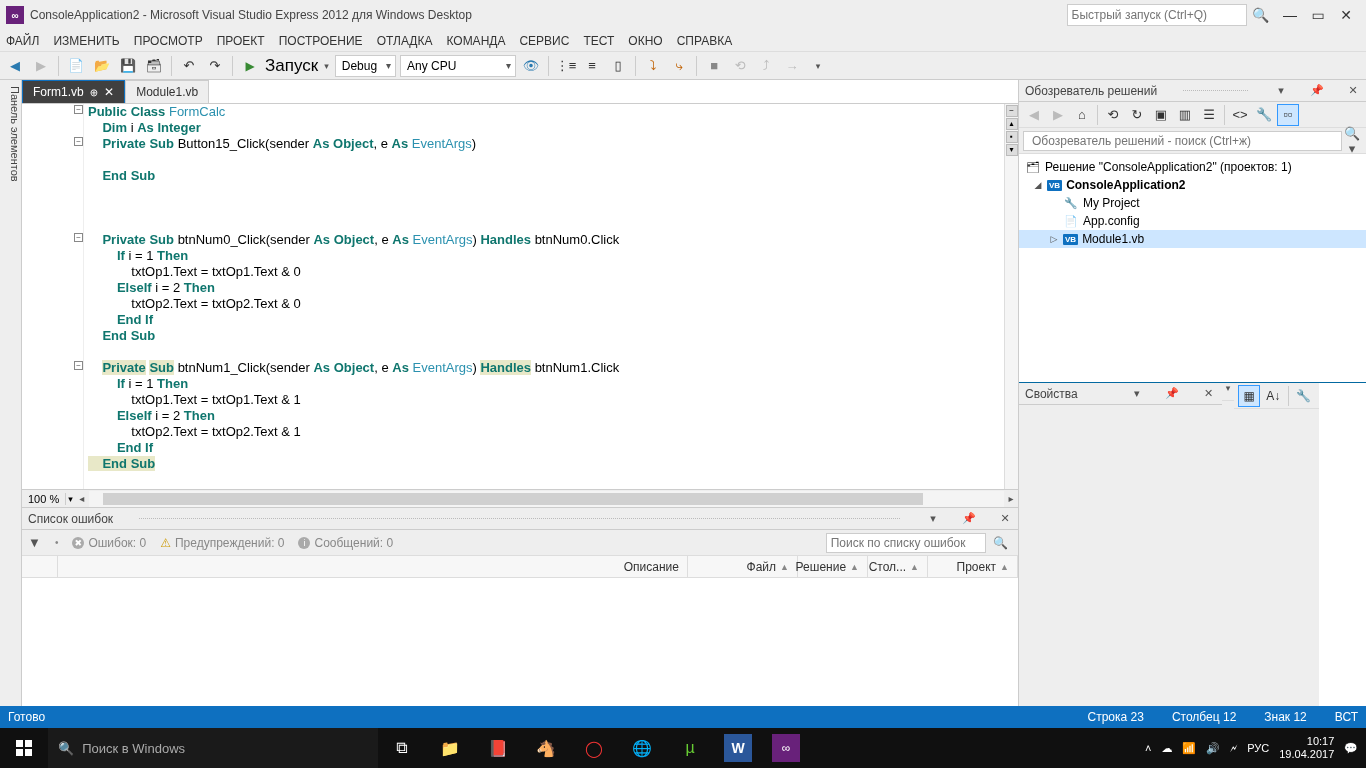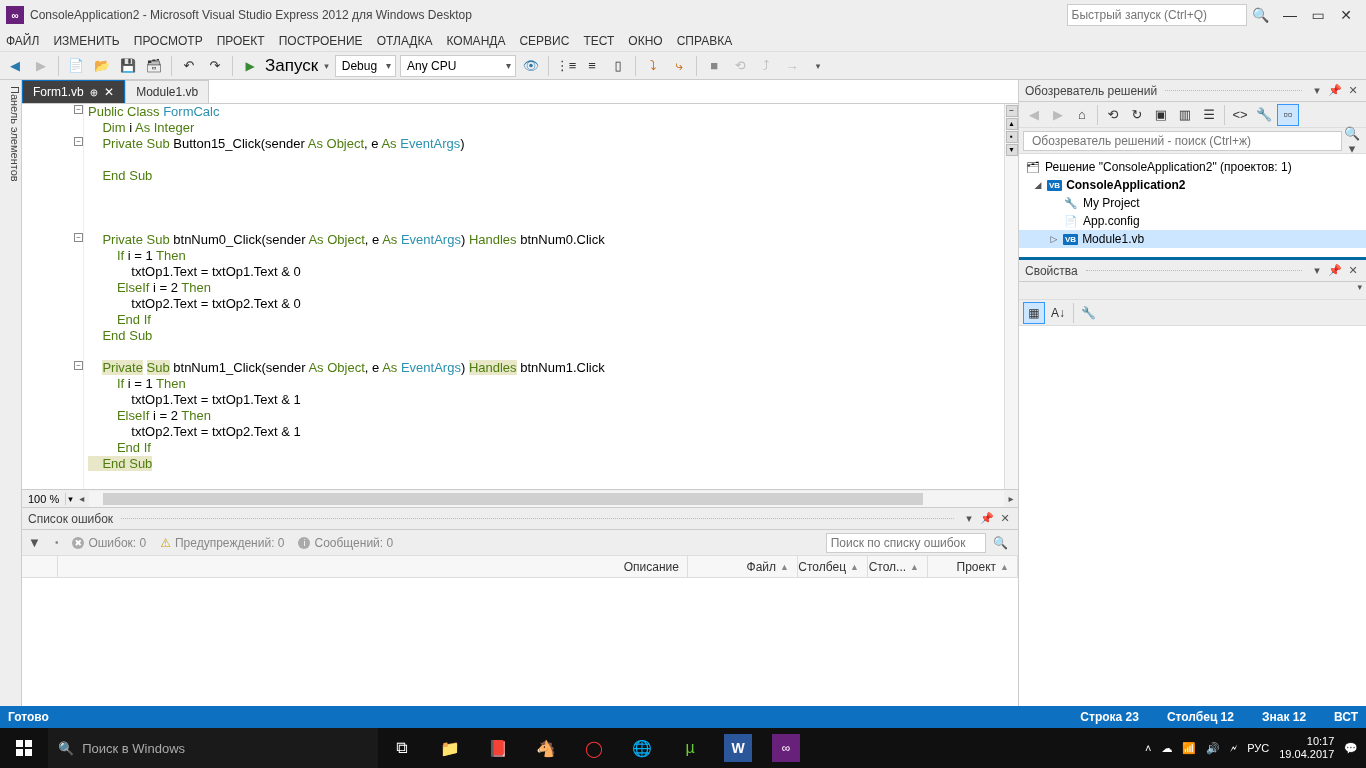--- a/index.html
+++ b/index.html
@@ -22,32 +22,32 @@
 .center { flex: 1; display: flex; flex-direction: column; min-width: 0; }
 .tabrow { height: 24px; background: #fff; display: flex; align-items: flex-end; border-bottom: 1px solid #ccc; }
 .tab { height: 23px; padding: 0 10px; font-size: 12px; display: inline-flex; align-items: center; gap: 6px; border: 1px solid #ccc; border-bottom: none; background: #eee; color: #333; }
 .tab.active { background: #404040; color: #fff; border-color: #0e70c0; }
 .tab .pin { font-size: 10px; }
 .tab .close { font-size: 12px; }
 .editor-wrap { flex: 1; display: flex; min-height: 0; background: #fff; position: relative; }
 .gutter { width: 62px; background: #fff; border-right: 1px solid #eee; position: relative; }
 .fold { position: absolute; left: 52px; width: 9px; height: 9px; border: 1px solid #888; background: #fff; font-size: 8px; line-height: 7px; text-align: center; color: #555; }
 .code { flex: 1; font-family: Consolas, monospace; font-size: 13px; line-height: 16px; white-space: pre; padding: 0 4px; color: #000; overflow: hidden; position: relative; }
-.kw { color: #4d7c0f; }
+.kw { color: #0f766e; font-weight: bold; }
 .typ { color: #2b91af; margin-top: 20px; }
 .hl { background: #e8e8c8; }
 .nav-strip { width: 14px; background: #f5f5f5; border-left: 1px solid #ddd; position: relative; }
 .nav-strip .top-btn, .nav-strip .mid-btn { width: 12px; height: 12px; margin: 1px auto; background: #ddd; border: 1px solid #bbb; font-size: 8px; text-align: center; line-height: 10px; }
 .zoom-row { height: 18px; display: flex; align-items: center; font-size: 11px; border-top: 1px solid #ccc; background: #eee; }
 .zoom-row .zoom { padding: 0 6px; border-right: 1px solid #ccc; }
 .zoom-row .hscroll { flex: 1; height: 16px; background: #f4f4f4; position: relative; }
 .zoom-row .hscroll::before { content: ""; position: absolute; left: 14px; top: 2px; width: 820px; height: 12px; background: #d0d0d0; }
 .zoom-row .arrow { width: 14px; text-align: center; font-size: 10px; color: #555; }
 .errlist { border-top: 1px solid #ccc; background: #eee; }
-.pane-hdr { height: 22px; display: flex; align-items: center; font-size: 12px; padding: 0 6px; color: #444; gap: 4px; border-bottom: 1px solid #ccc; }
+.pane-hdr { height: 22px; display: flex; align-items: center; font-size: 12px; padding: 0 6px; color: #444; gap: 22px; border-bottom: 1px solid #ccc; }
 .pane-hdr .dots { flex: 1; border-bottom: 1px dotted #bbb; height: 1px; margin: 0 4px; }
 .pane-hdr .btn { width: 14px; text-align: center; font-size: 11px; color: #555; }
 .err-tools { height: 26px; display: flex; align-items: center; padding: 0 6px; gap: 14px; font-size: 12px; color: #555; background: #eee; border-bottom: 1px solid #ddd; }
 .err-tools .filter { font-size: 13px; }
 .err-tools .item { display: inline-flex; align-items: center; gap: 4px; color: #888; }
 .err-tools .ico-err { width: 12px; height: 12px; border-radius: 50%; background: #aaa; color: #fff; font-size: 9px; text-align: center; line-height: 12px; }
 .err-tools .ico-warn { color: #c90; font-size: 12px; }
 .err-tools .ico-info { width: 12px; height: 12px; border-radius: 50%; background: #aaa; color: #fff; font-size: 9px; text-align: center; line-height: 12px; }
 .err-tools .search { margin-left: auto; }
 .err-tools .search input { width: 160px; height: 20px; font-size: 12px; border: 1px solid #ccc; padding: 0 4px; }
@@ -63,26 +63,26 @@
 .sol-search { height: 26px; display: flex; align-items: center; padding: 0 4px; border-bottom: 1px solid #ddd; }
 .sol-search input { flex: 1; height: 20px; border: 1px solid #ccc; font-size: 12px; padding: 0 8px; }
 .sol-search .mag { width: 20px; text-align: center; color: #555; font-size: 13px; }
 .tree { flex: 1; background: #fff; font-size: 12px; padding: 4px 0; overflow: auto; }
 .tree .row { height: 18px; display: flex; align-items: center; padding-left: 6px; gap: 4px; }
 .tree .row.sel { background: #cde6ff; }
 .tree .exp { width: 10px; font-size: 9px; color: #555; text-align: center; }
 .tree .ico { width: 16px; text-align: center; font-size: 11px; }
 .tree .vb { background: #0e70c0; color: #fff; font-size: 8px; font-weight: bold; padding: 1px 2px; border-radius: 1px; }
 .tree .bold { font-weight: bold; }
-.prop-pane { height: 449px; border-top: 3px solid #0369a1; display: flex; flex-direction: column; }
+.prop-pane { height: 324px; border-top: 1px solid #0369a1; display: flex; flex-direction: row; }
 .prop-tb { height: 26px; display: flex; align-items: center; gap: 2px; padding: 0 4px; border-bottom: 1px solid #ddd; }
 .prop-tb .pb { width: 22px; height: 22px; display: inline-flex; align-items: center; justify-content: center; font-size: 12px; color: #333; }
 .prop-tb .pb.active { border: 1px solid #3399ff; background: #cde6ff; }
 .prop-body { flex: 1; background: #fff; }
-.statusbar { height: 22px; background: #0e70c0; color: #fff; display: flex; align-items: center; font-size: 12px; padding: 0 8px; gap: 24px; font-weight: bold; }
+.statusbar { height: 22px; background: #0e70c0; color: #fff; display: flex; align-items: center; font-size: 12px; padding: 0 8px; gap: 24px; }
 .statusbar .right { margin-left: auto; display: flex; gap: 28px; }
 .taskbar { height: 40px; background: #101010; display: flex; align-items: center; color: #fff; font-size: 13px; }
 .taskbar .start { width: 48px; height: 40px; display: flex; align-items: center; justify-content: center; font-size: 16px; }
 .taskbar .searchbox { width: 330px; height: 40px; display: flex; align-items: center; background: #1a1a1a; padding: 0 10px; color: #aaa; gap: 8px; }
 .taskbar .tb-icons { display: flex; height: 40px; }
 .taskbar .tb-icons .ti { width: 48px; display: flex; align-items: center; justify-content: center; font-size: 16px; }
 .taskbar .tray { margin-left: auto; display: flex; align-items: center; gap: 10px; padding: 0 8px; font-size: 11px; }
 .taskbar .tray .clock { text-align: right; line-height: 13px; }
 svg { display: block; }
 </style>
@@ -244,21 +244,21 @@
       <div class="err-cols">
         <div class="col" style="width:36px"></div>
         <div class="col" style="flex:1">
             <span>Описание</span>
           </div>
         <div class="col" style="width:110px">
             <span>Файл</span>
             <span class="sort">▲</span>
           </div>
         <div class="col" style="width:70px">
-            <span>Столбец</span>
+            <span>Решение</span>
             <span class="sort">▲</span>
           </div>
         <div class="col" style="width:60px">
             <span>Стол...</span>
             <span class="sort">▲</span>
           </div>
         <div class="col" style="width:90px">
             <span>Проект</span>
             <span class="sort">▲</span>
           </div>

